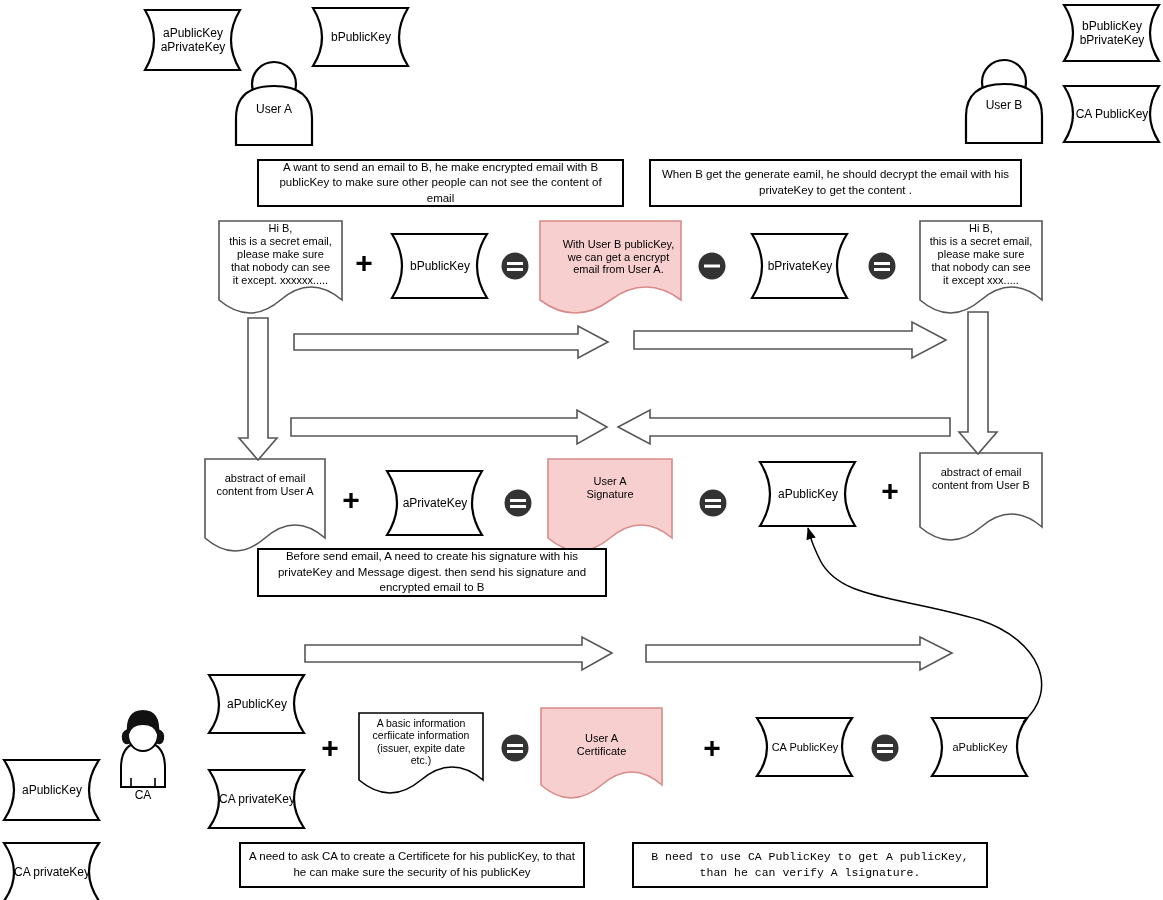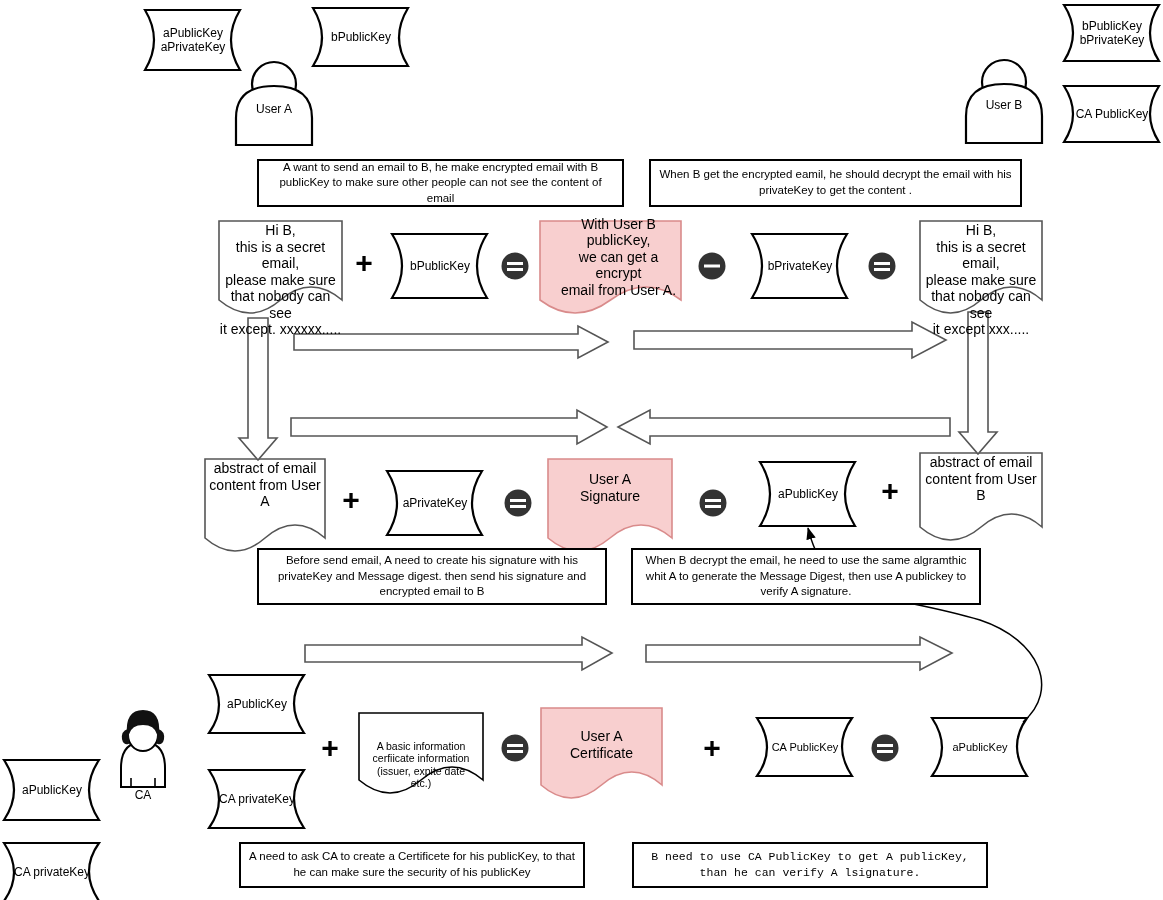--- a/index.html
+++ b/index.html
@@ -9,22 +9,22 @@
   .txt{position:absolute;box-sizing:border-box;display:flex;align-items:center;
        justify-content:center;text-align:center;line-height:1.18;pointer-events:none;}
   .note{position:absolute;box-sizing:border-box;border:2px solid #000;background:#fff;
         display:flex;align-items:center;justify-content:center;text-align:center;
         font-size:11.5px;line-height:1.35;padding:3px 8px;}
   .opglyph{position:absolute;display:flex;align-items:center;justify-content:center;
            font-weight:bold;color:#000;}
   svg{overflow:visible;}
   .lbl{font-size:12px;}
   .lbl-sm{font-size:11px;}
-  .lbl-xs{font-size:10.5px;margin-top:23px;}
-  .doc-text{font-size:14px;}
+  .lbl-xs{font-size:10.5px;}
+  .doc-text{font-size:11px;}
 </style>
 </head>
 <body>
 
 <div id="stage">
 
   
   <svg id="gfx" width="1163" height="900" viewBox="0 0 1163 900" xmlns="http://www.w3.org/2000/svg">
     <defs>
       <marker id="thinArrow" markerWidth="9" markerHeight="9" refX="7.5" refY="3.2" orient="auto" markerUnits="strokeWidth">
@@ -225,19 +225,18 @@
   <div class="opglyph" style="left:871px;top:734px;width:28px;height:28px;">
     <svg width="28" height="28" viewBox="0 0 28 28">
         <circle cx="14" cy="14" r="13.5" fill="#333"></circle>
       <rect x="6" y="10" width="16" height="3" fill="#fff"></rect>
         <rect x="6" y="16" width="16" height="3" fill="#fff"></rect>
       </svg>
   </div>
 
   
   <div class="note" style="left:257px;top:159px;width:367px;height:48px;">A want to send an email to B, he make encrypted email with B publicKey to make sure other people can not see the content of email</div>
-  <div class="note" style="left:649px;top:159px;width:373px;height:48px;">When B get the encrypted eamil, he should decrypt the email with his privateKey to get the content .</div>
-  <div class="note" style="left:257px;top:548px;width:350px;height:57px;">Before send email, A need to create his signature with his privateKey and Message digest. then send his signature and encrypted email to B</div>
-  <div class="note" style="left:631px;top:548px;width:350px;height:57px;">When B decrypt the email, he need to use the same algramthic whit A to generate the Message Digest, then use A publickey to verify A  signature.</div>
+  <div class="note" style="left:649px;top:159px;width:373px;height:48px;">When B get the generate eamil, he should decrypt the email with his privateKey to get the content .</div>
+  <div class="note" style="left:257px;top:548px;width:350px;height:49px;">Before send email, A need to create his signature with his privateKey and Message digest. then send his signature and encrypted email to B</div>
   <div class="note" style="left:239px;top:842px;width:346px;height:46px;">A need to ask CA to create a Certificete for his publicKey, to that he can make sure the security of his publicKey</div>
   <div class="note" style="left:632px;top:842px;width:356px;height:46px;font-family:Liberation Mono, monospace;">B need to use CA PublicKey to get A publicKey, than he can verify A lsignature.</div>
 
 </div>
 
 </body></html>

